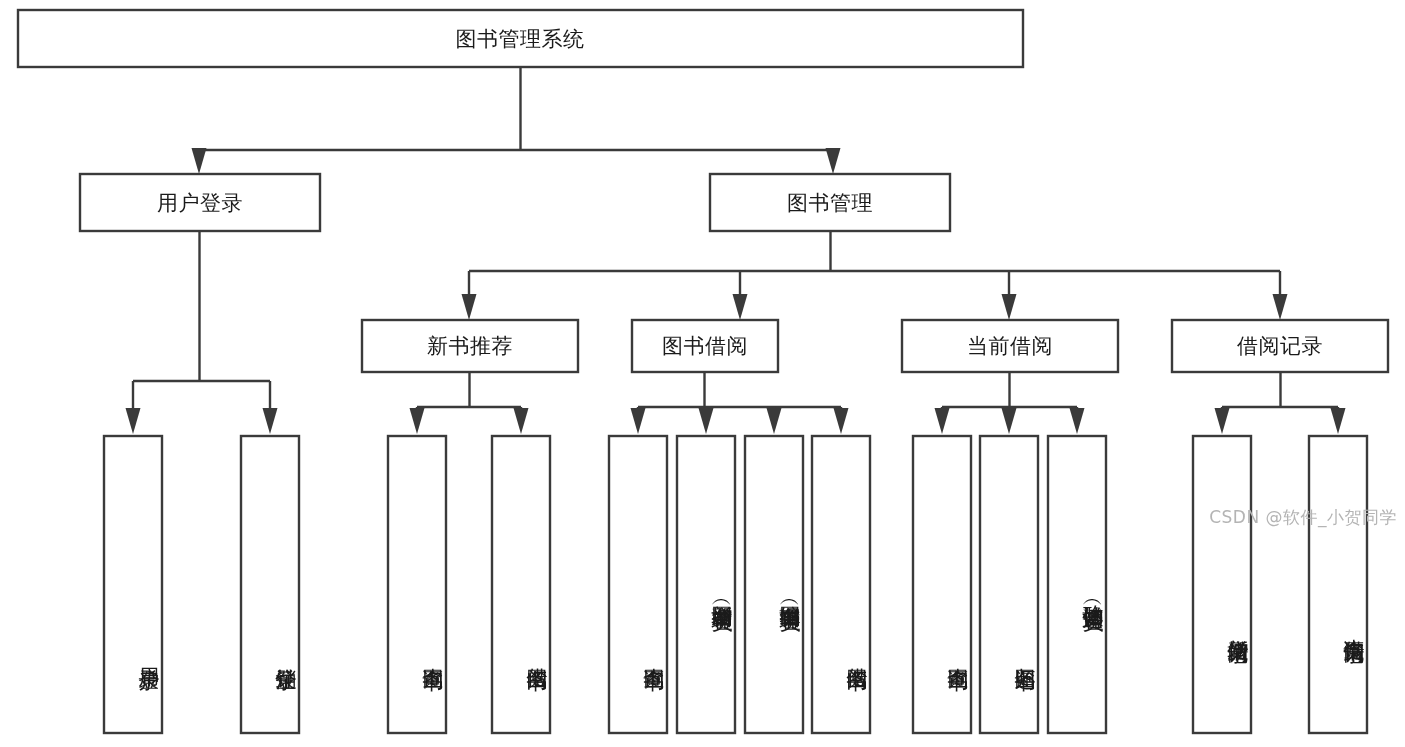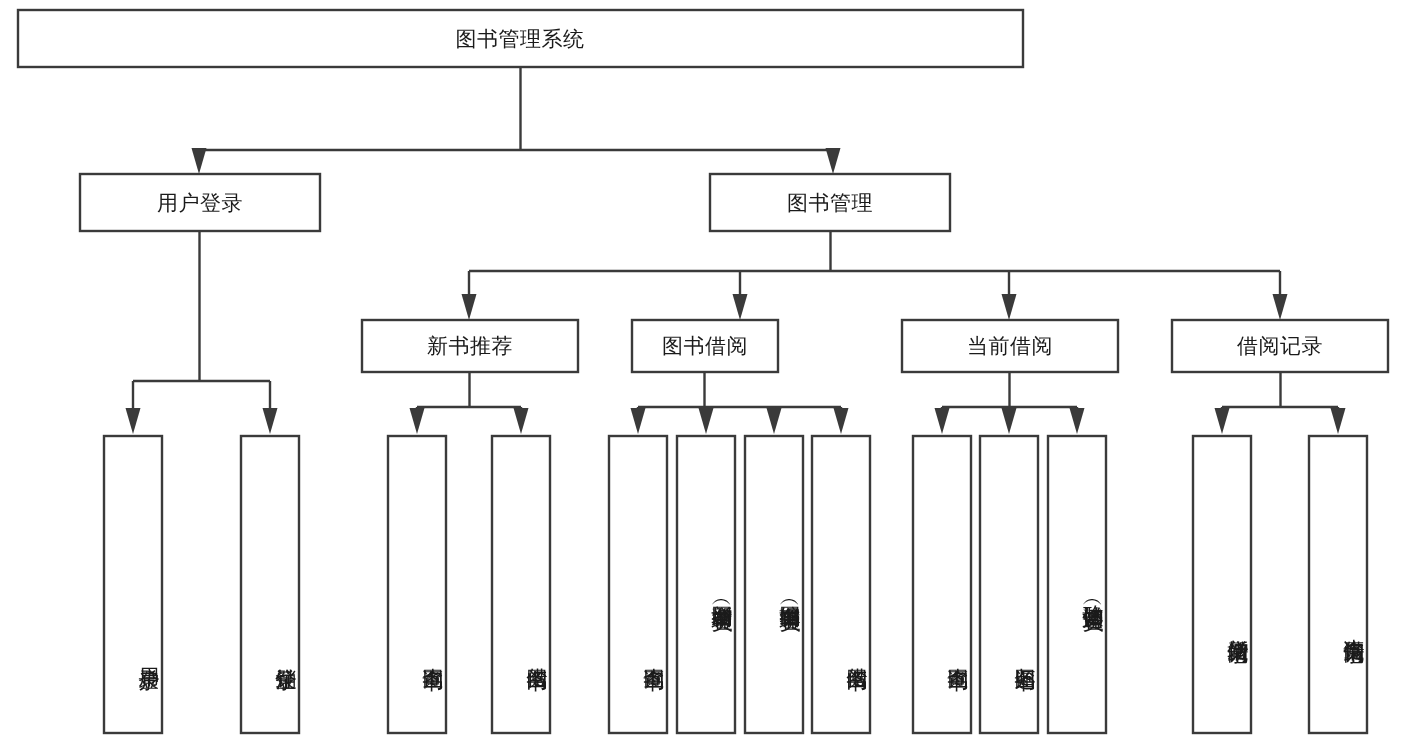--- a/index.html
+++ b/index.html
@@ -214,13 +214,14 @@
   <div class="leaf-label" style="left:745px; top:436px; width:58px; height:297px; padding-top:8px;">编辑图书（管理员）</div>
   <div class="leaf-label" style="left:812px; top:436px; width:58px; height:297px; padding-top:68px;">借阅图书</div>
 
   <div class="leaf-label" style="left:913px; top:436px; width:58px; height:297px; padding-top:68px;">查询图书</div>
   <div class="leaf-label" style="left:980px; top:436px; width:58px; height:297px; padding-top:68px;">归还图书</div>
   <div class="leaf-label" style="left:1048px; top:436px; width:58px; height:297px; padding-top:8px;">确认归还（管理员）</div>
 
   <div class="leaf-label" style="left:1193px; top:436px; width:58px; height:297px; padding-top:40px;">新增借阅记录</div>
   <div class="leaf-label" style="left:1309px; top:436px; width:58px; height:297px; padding-top:40px;">查询借阅记录</div>
 
+  <div class="watermark">CSDN @软件_小贺同学</div>
 </div>
 
 </body></html>

